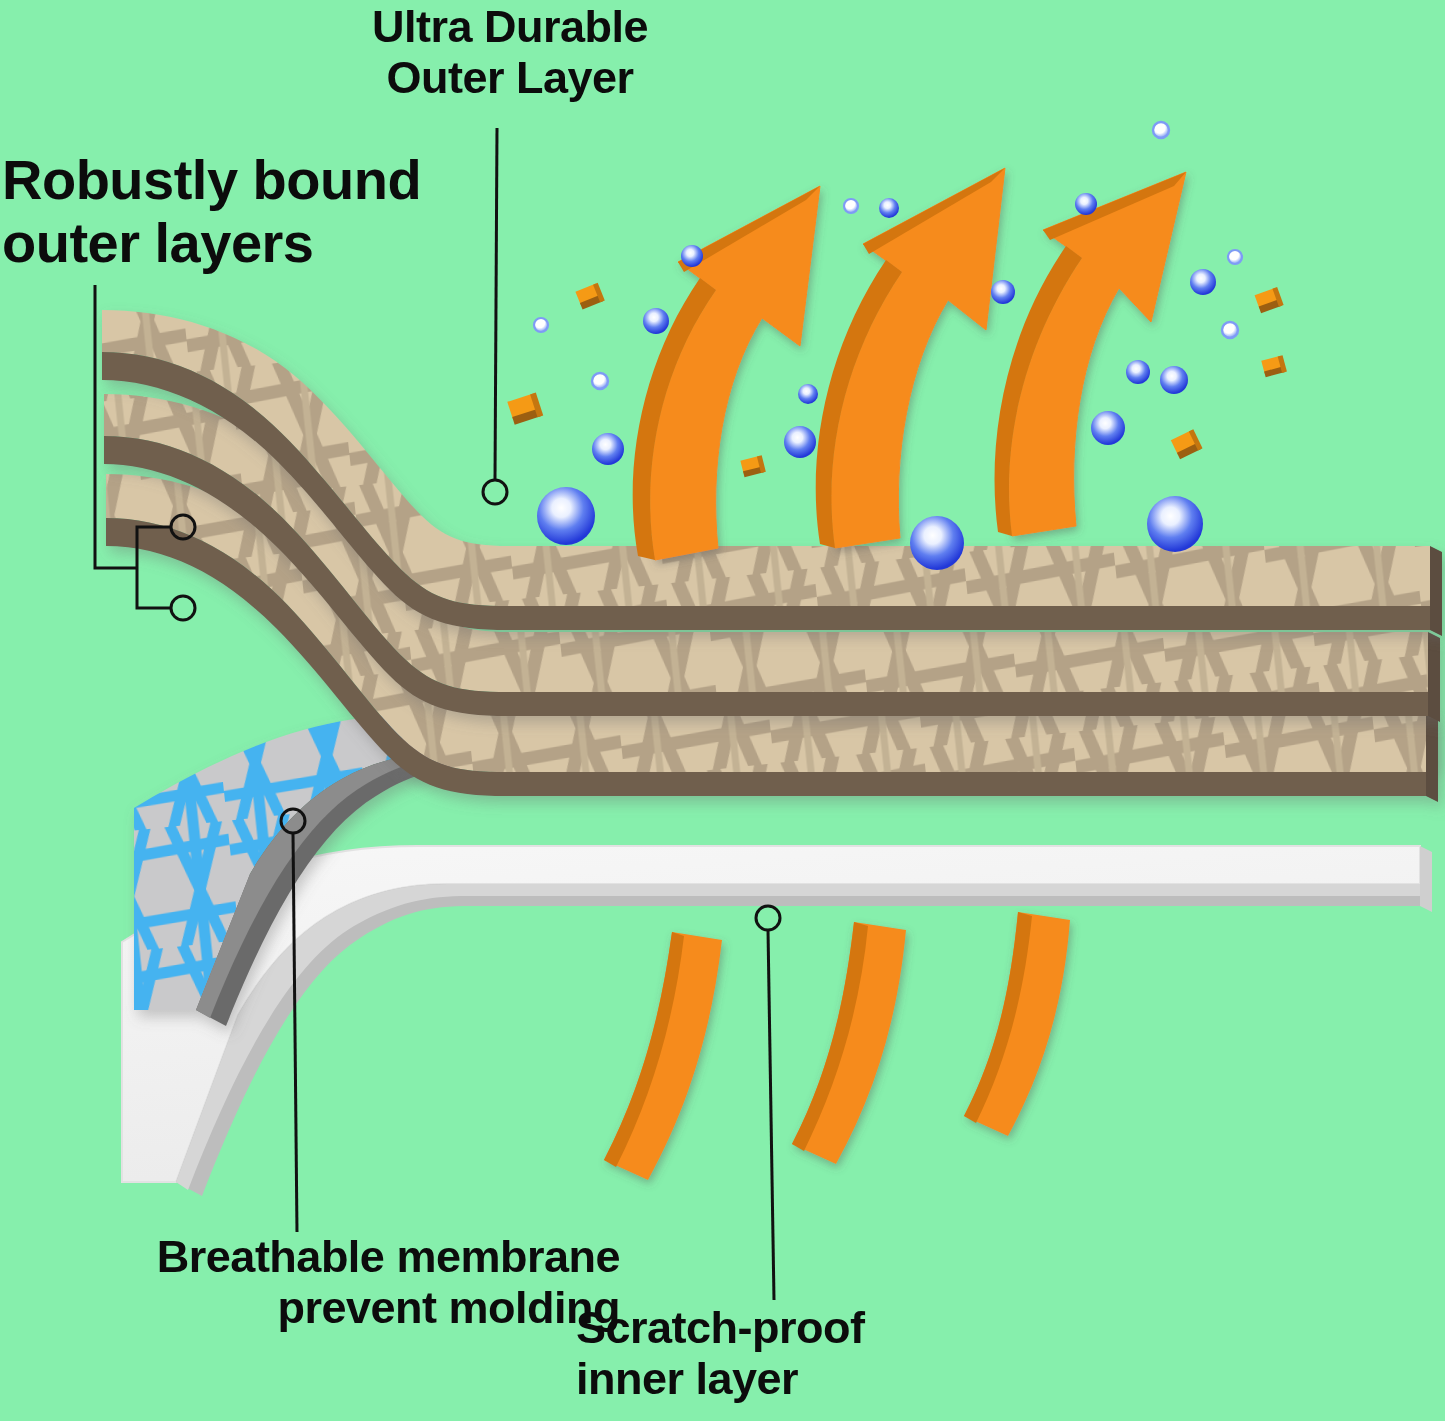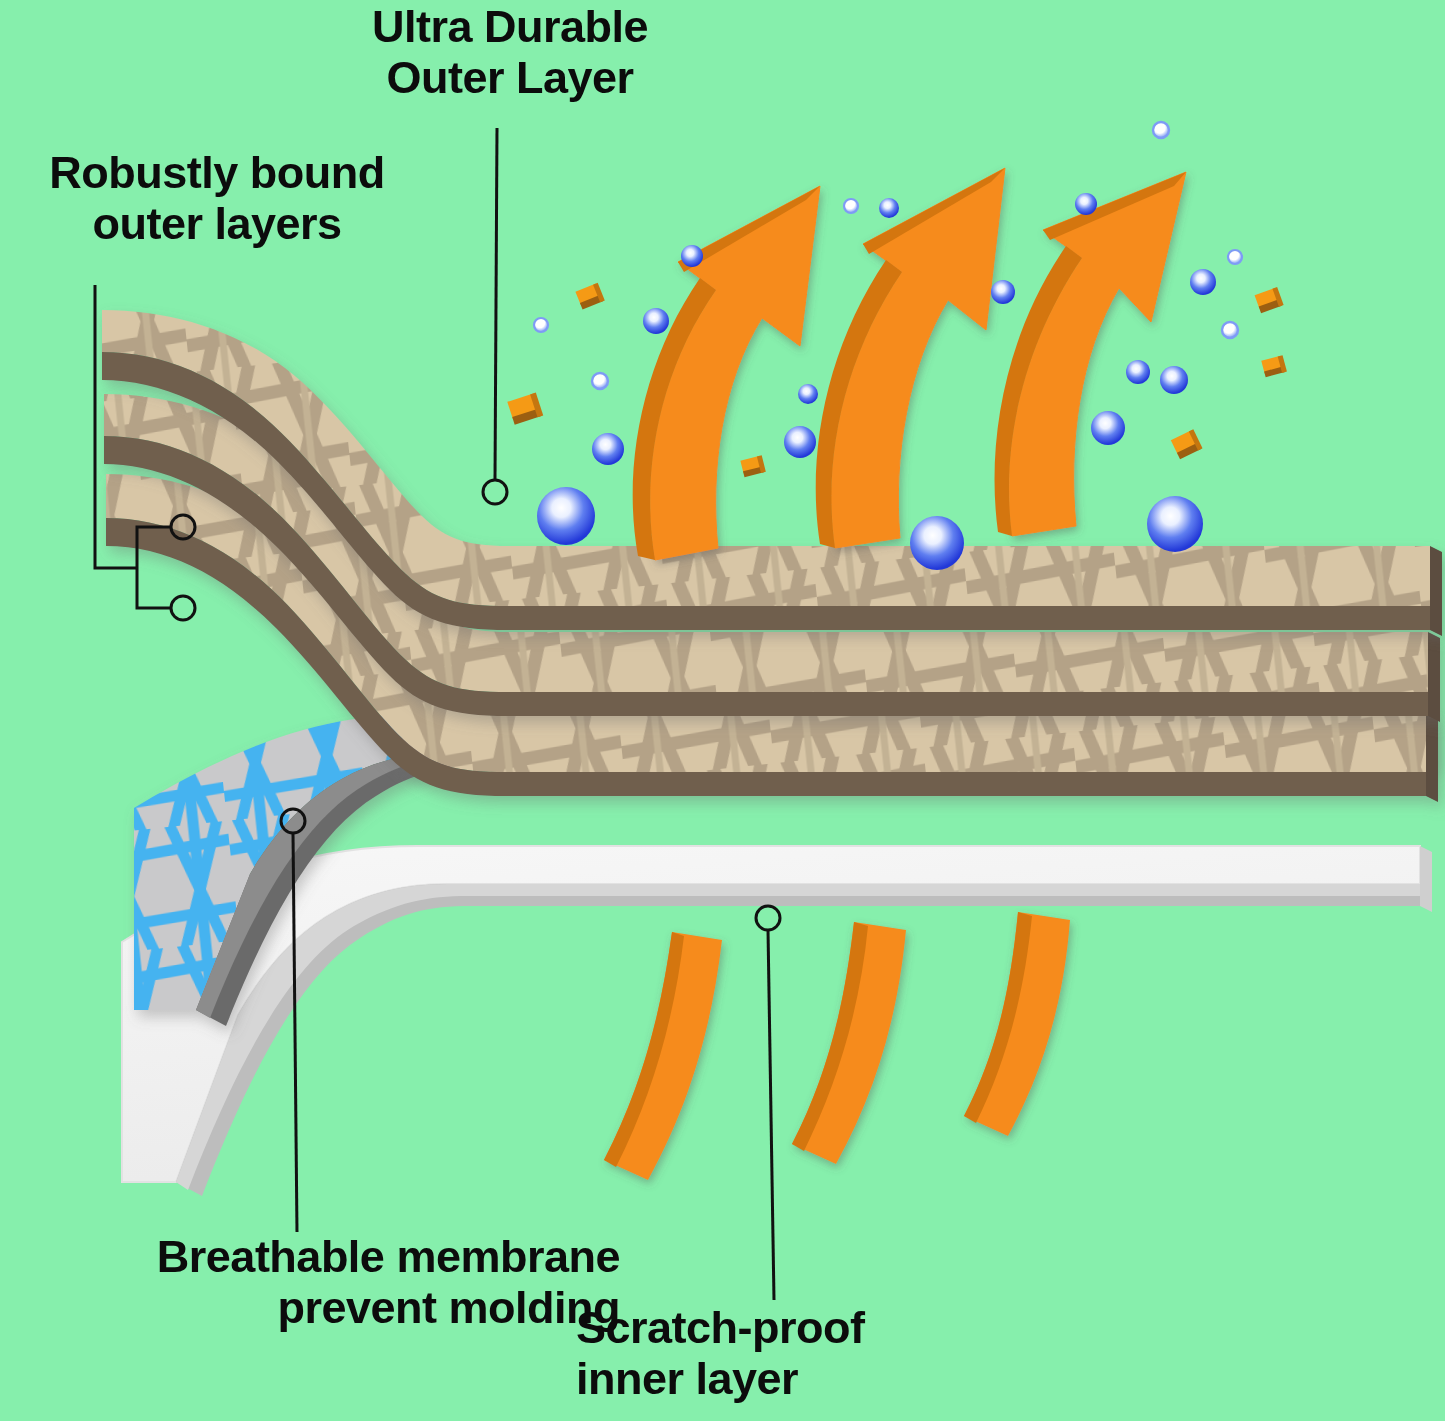--- a/index.html
+++ b/index.html
@@ -5,21 +5,21 @@
   html,body{margin:0;padding:0;background:#ffffff;}
   body{width:1445px;height:1421px;position:relative;overflow:hidden;
        font-family:"Liberation Sans","DejaVu Sans",sans-serif;}
   #stage{position:absolute;left:0;top:0;width:1445px;height:1421px;background:#86efac;}
   svg.full{position:absolute;left:0;top:0;width:1445px;height:1421px;}
 
   .lbl{position:absolute;font-weight:700;color:#0c0c0c;
        font-family:"Liberation Sans","DejaVu Sans",sans-serif;
        letter-spacing:-0.5px;line-height:1.13;white-space:pre-line;}
   .lbl-ultra{left:330px;top:2px;width:360px;font-size:45px;text-align:center;}
-  .lbl-robust{left:2px;top:148px;width:430px;font-size:45px;text-align:center;}
+  .lbl-robust{left:2px;top:148px;width:430px;font-size:56px;text-align:left;}
   .lbl-breath{left:0px;top:1232px;width:620px;font-size:45px;text-align:right;}
   .lbl-scratch{left:576px;top:1303px;width:400px;font-size:45px;text-align:left;}
 </style>
 </head>
 <body>
 
 <div id="stage">
 
   <svg class="full" viewBox="0 0 1445 1421">
     <defs>

